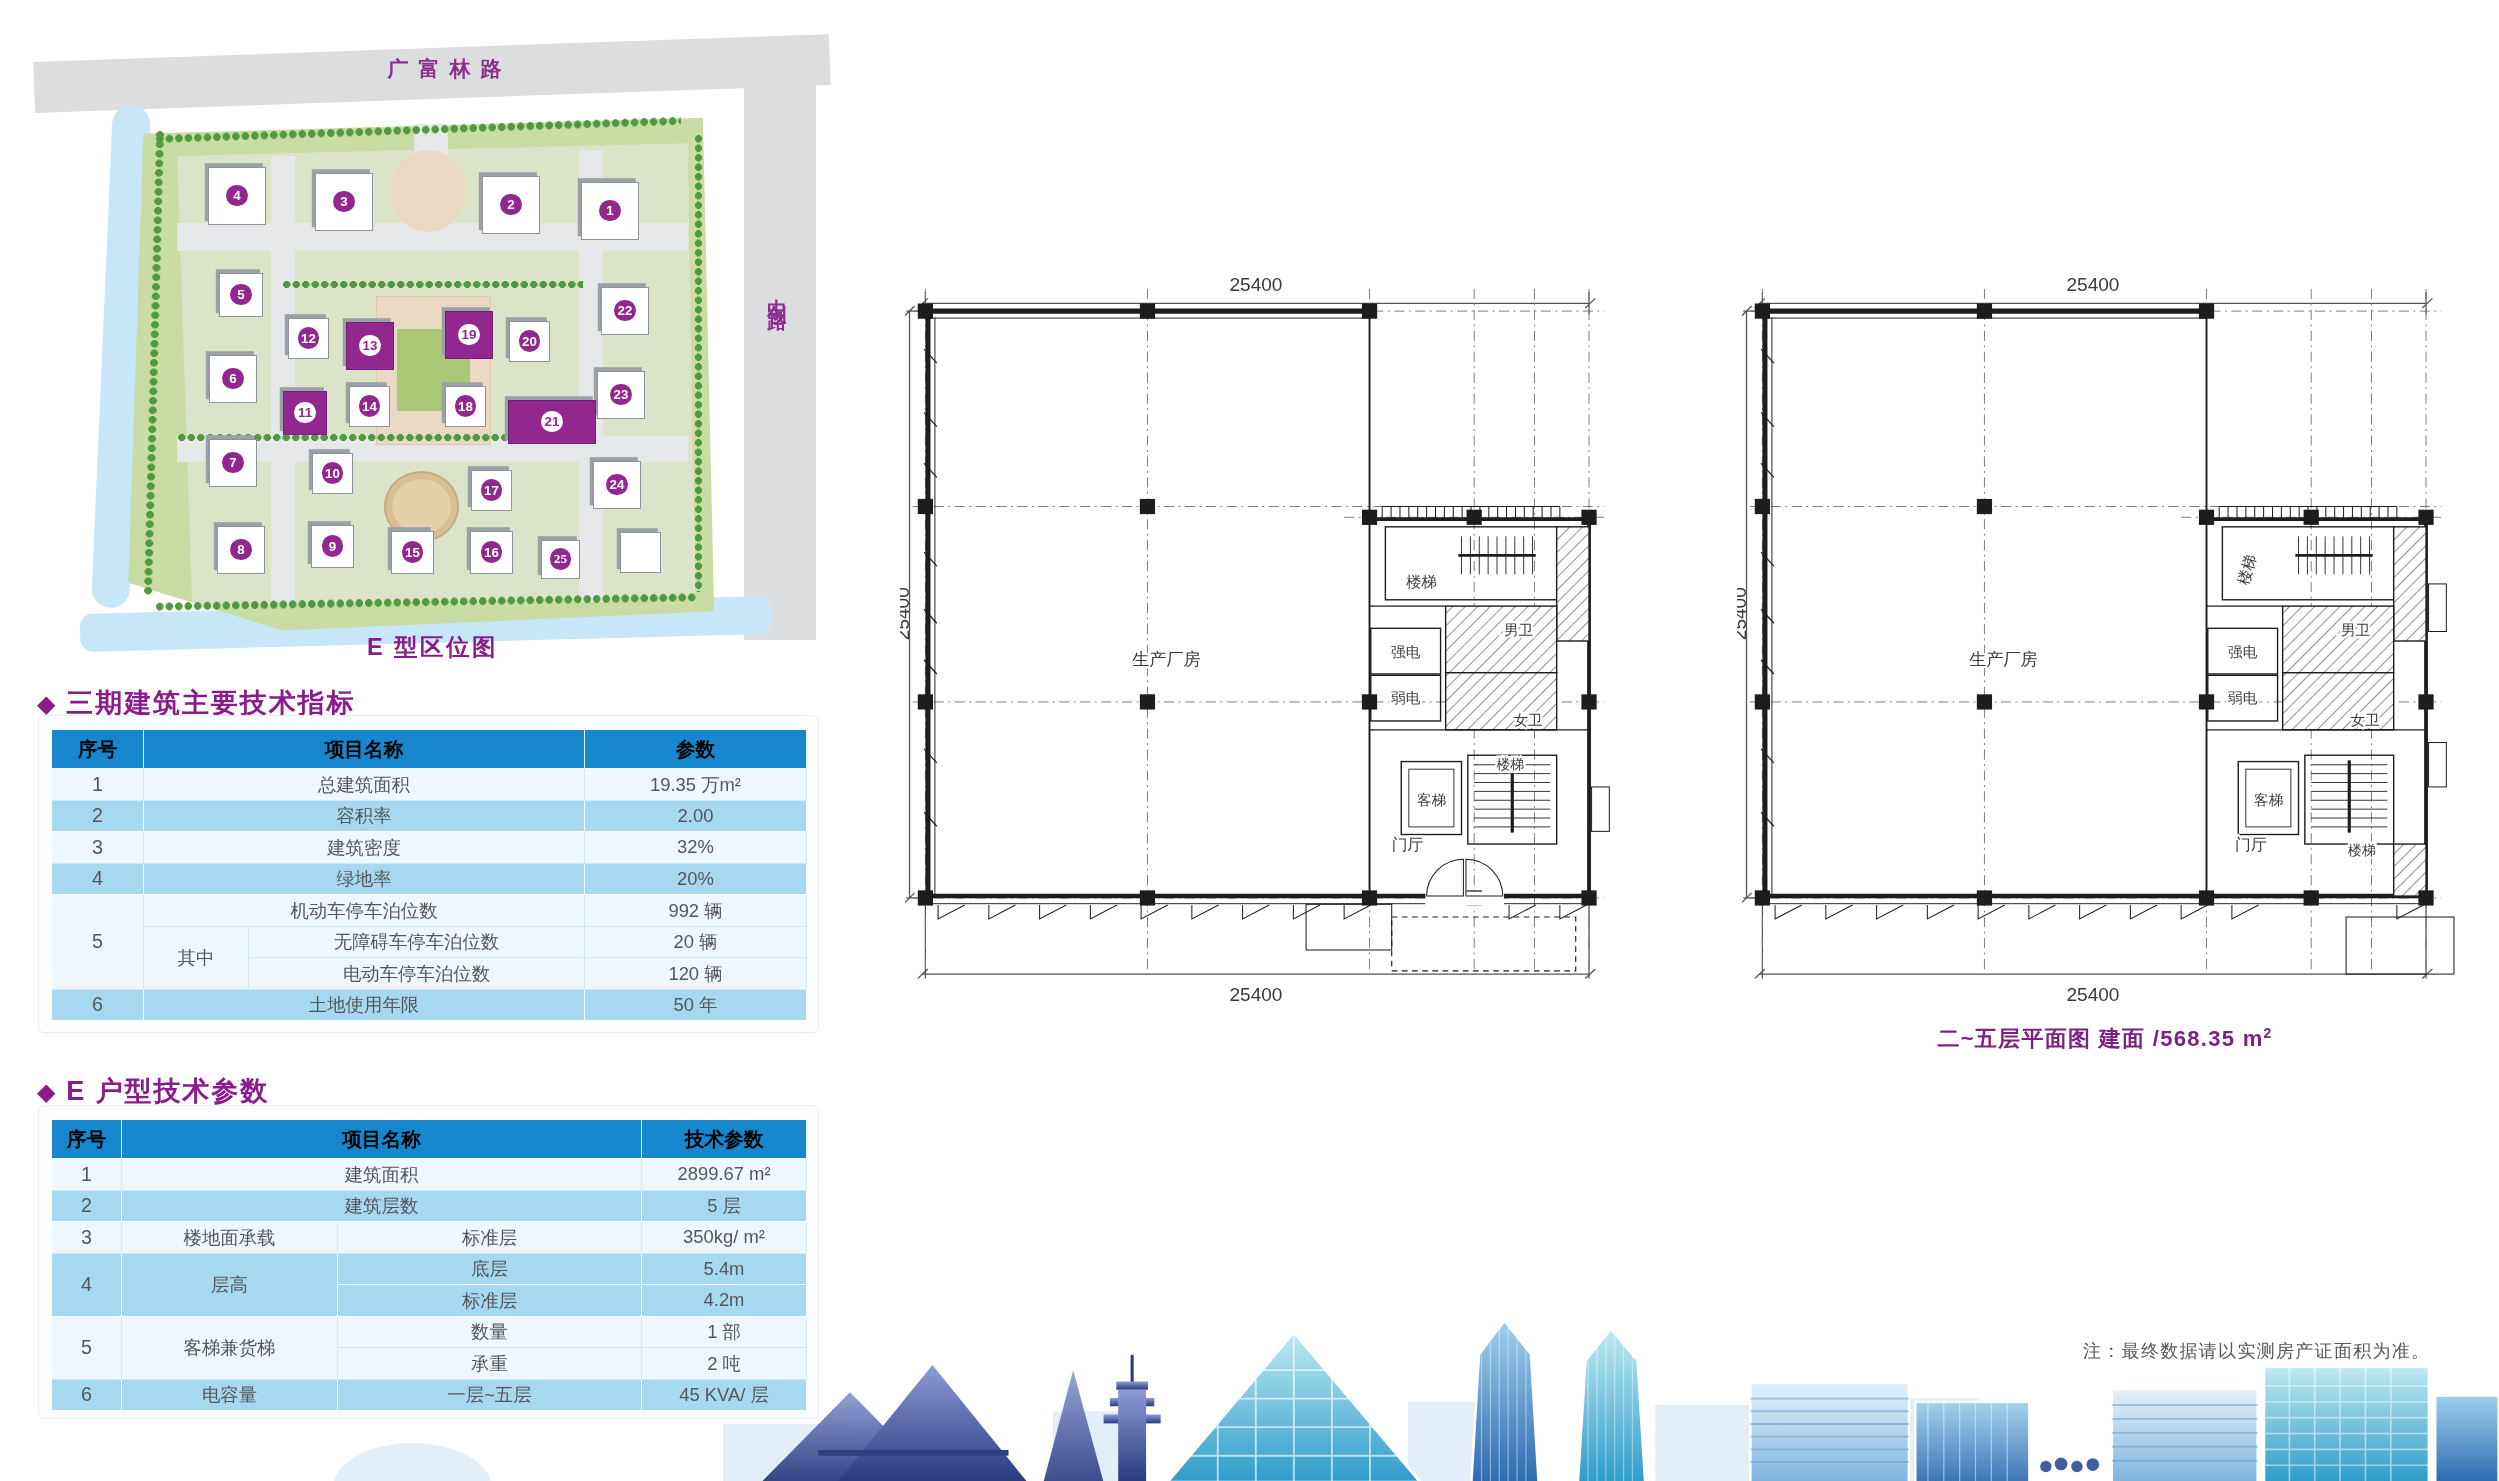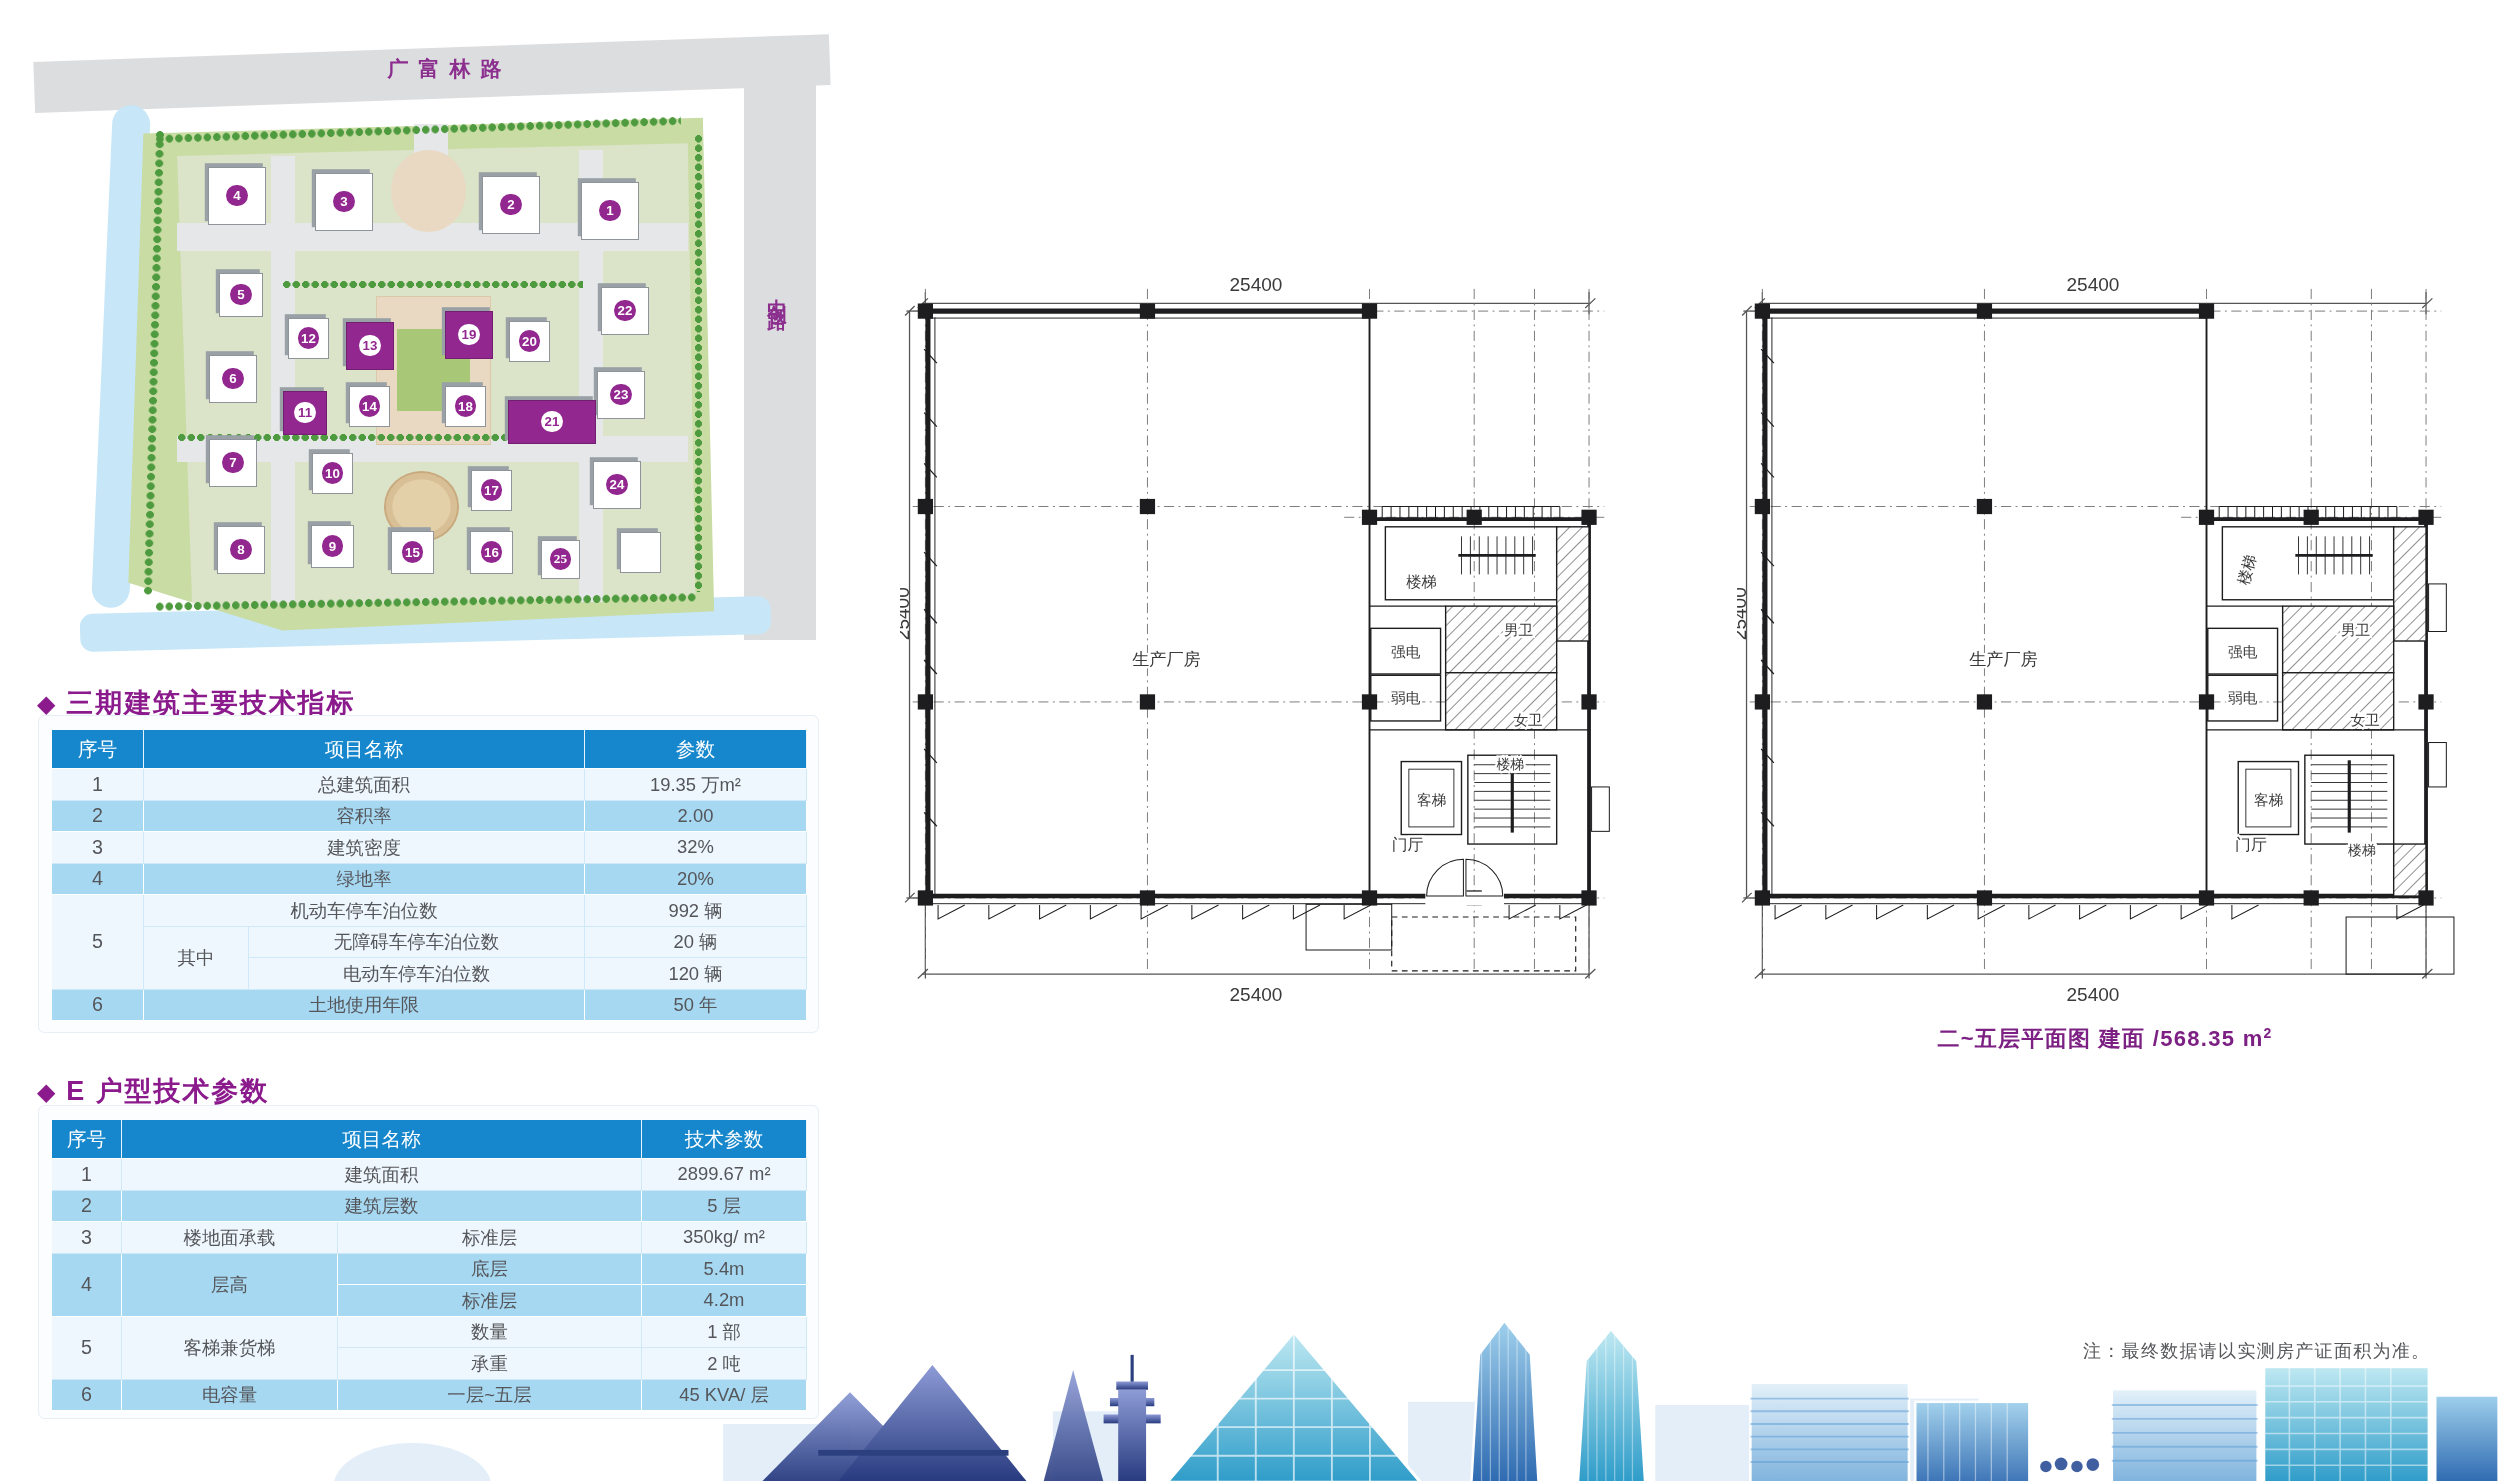--- a/index.html
+++ b/index.html
@@ -39,21 +39,21 @@
                     writing-mode:vertical-lr;letter-spacing:6.3px;}
   .map-caption{position:absolute;left:0;top:94.6%;width:100%;text-align:center;font-size:23.5px;font-weight:700;color:#8B1B8C;letter-spacing:2.5px;}
 
   
   .sec-title{position:absolute;font-size:27px;font-weight:700;color:#8B1B8C;letter-spacing:1.9px;}
   .sec-title .diamond{font-size:24px;margin-right:9px;}
 
   
   .panel{position:absolute;background:#fbfdff;border:0.6px solid #e7eef5;border-radius:6.3px;}
   table.spec{border-collapse:separate;border-spacing:0;table-layout:fixed;width:755px;font-size:18.4px;color:#55565a;}
-  table.spec th{background:#1687CC;color:#ffffff;font-weight:400;font-size:19.7px;height:36px;
+  table.spec th{background:#1687CC;color:#000000;font-weight:700;font-size:19.7px;height:36px;
                 border-right:1.9px solid rgba(255,255,255,.9);border-bottom:1.9px solid #fff;margin-top:8px;}
   table.spec td{height:28.5px;text-align:center;vertical-align:middle;
                 border-right:1.9px solid #fff;border-bottom:1.9px solid #fff;}
   tr.lt td{background:#EEF7FD;border-right-color:#cfe9f8;border-bottom-color:#cfe9f8;}
   tr.bl td{background:#A6D8F2;}
   td.no{font-size:19.7px;}
   .tbl-wrap{position:absolute;}
 
   
   .plan{position:absolute;width:736px;height:755px;}
@@ -167,20 +167,21 @@
         <div class="bldg" style="width: 41px; height: 41px; left: 413px; top: 502px;">
           <span class="badge">16</span>
         </div>
         <div class="bldg" style="width: 37px; height: 37px; left: 484px; top: 511px; font-family: Liberation Serif, serif;">
           <span class="badge">25</span>
         </div>
         <div class="bldg" style="width: 39px; height: 39px; left: 563px; top: 503px;"></div>
       </div>
     <div class="road-label-top">广富林路</div>
     <div class="road-label-right">中创路</div>
+    <div class="map-caption">E 型区位图</div>
   </div>
 
   <div class="sec-title" style="left:37px;top:685px;">
     <span class="diamond">◆</span><span>三期建筑主要技术指标</span>
   </div>
   <div class="panel" style="left:38px;top:715px;width:779px;height:316px;"></div>
   <div class="tbl-wrap" style="left:52px;top:730px;">
     <table class="spec">
       <colgroup>
           <col style="width:92px">

